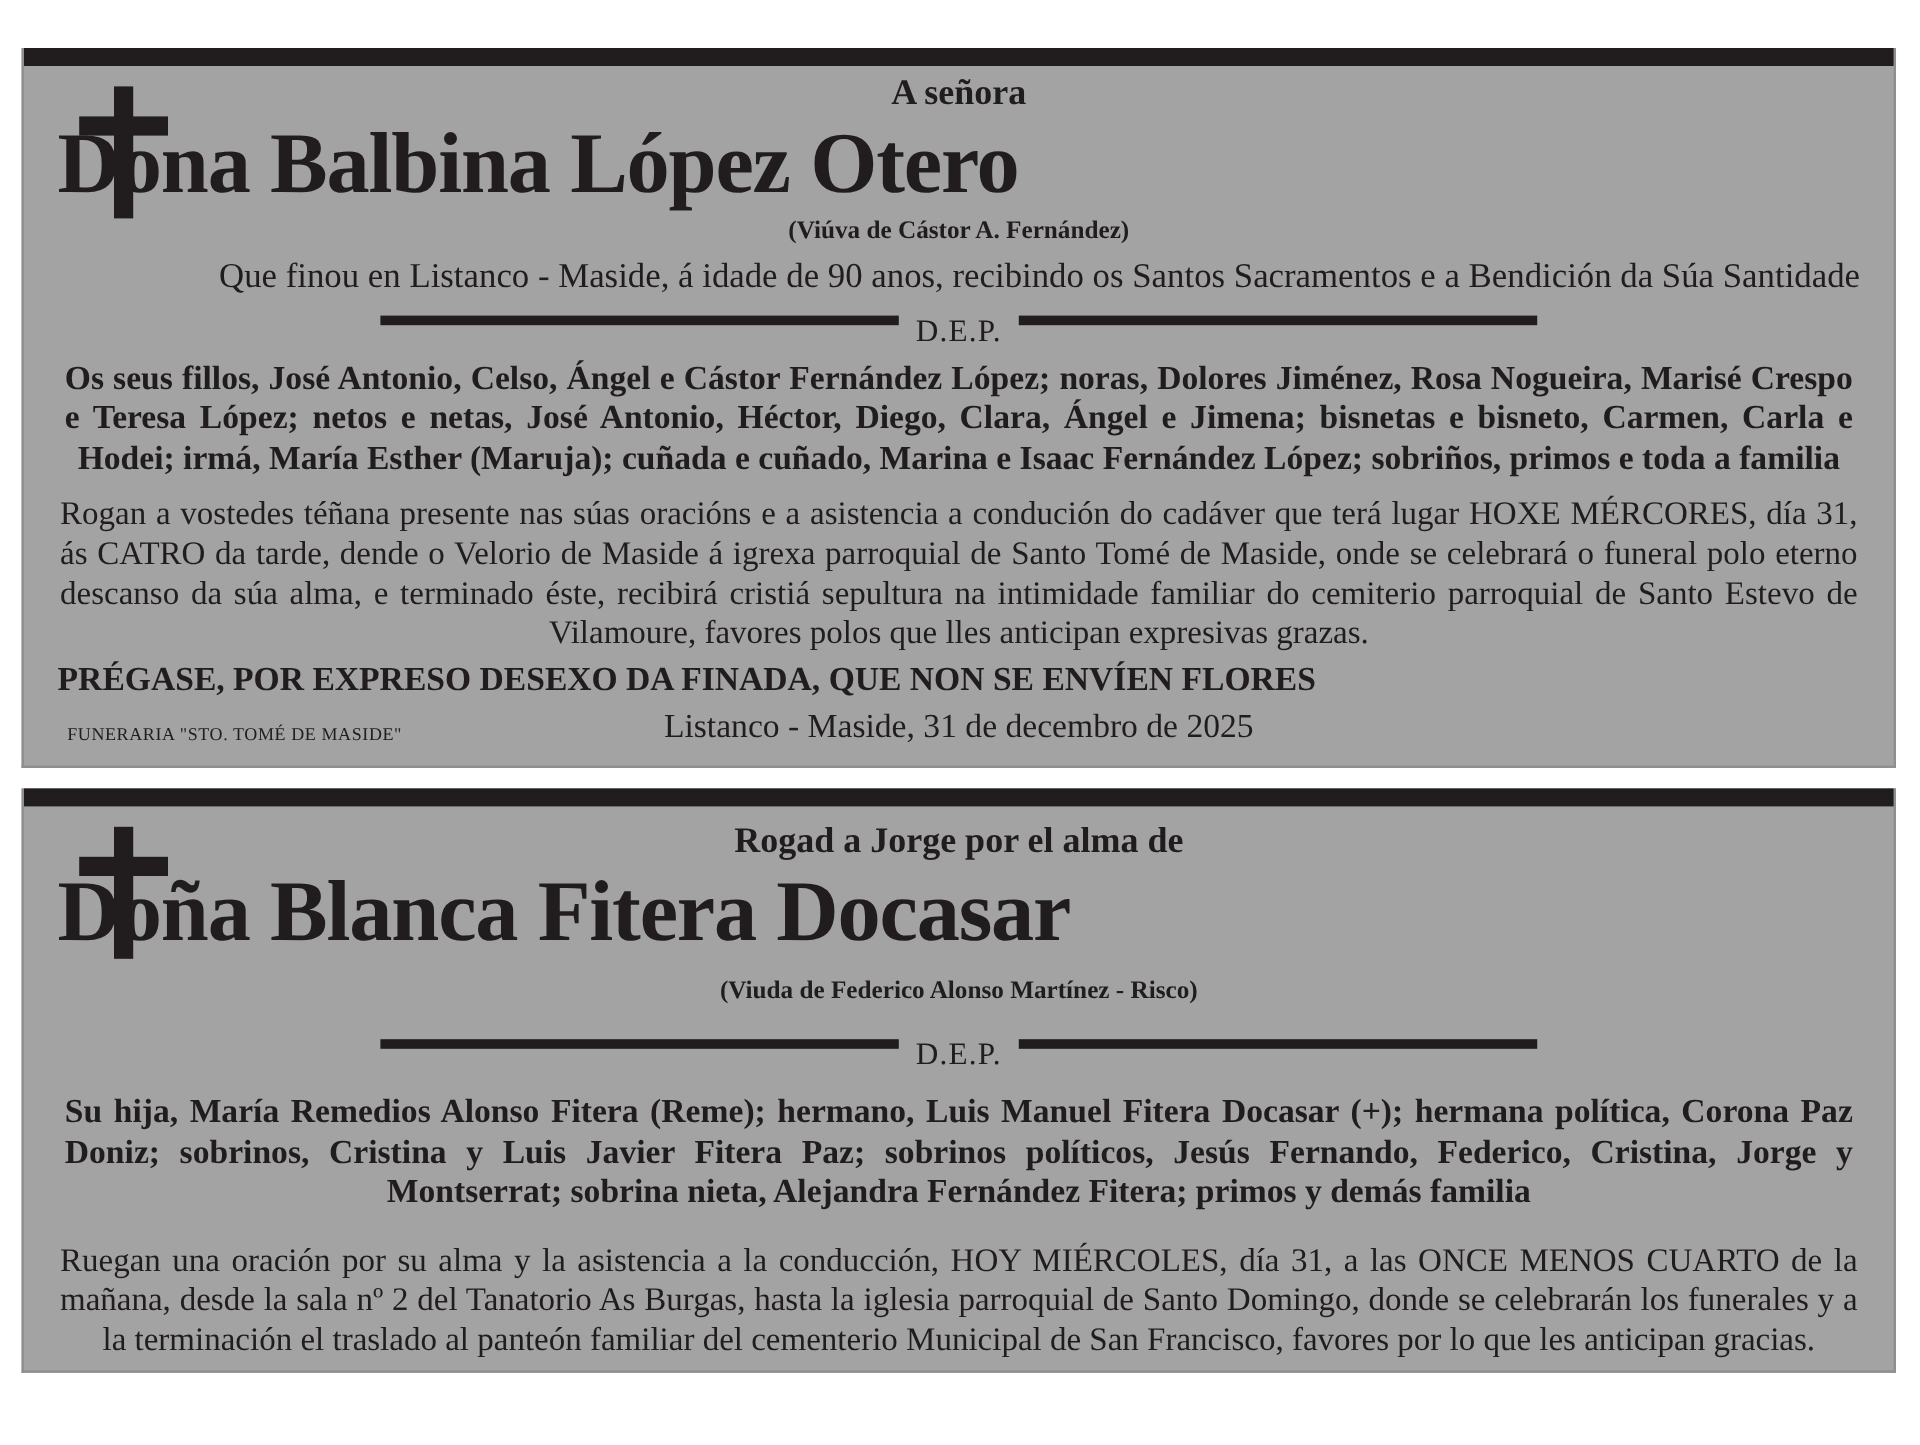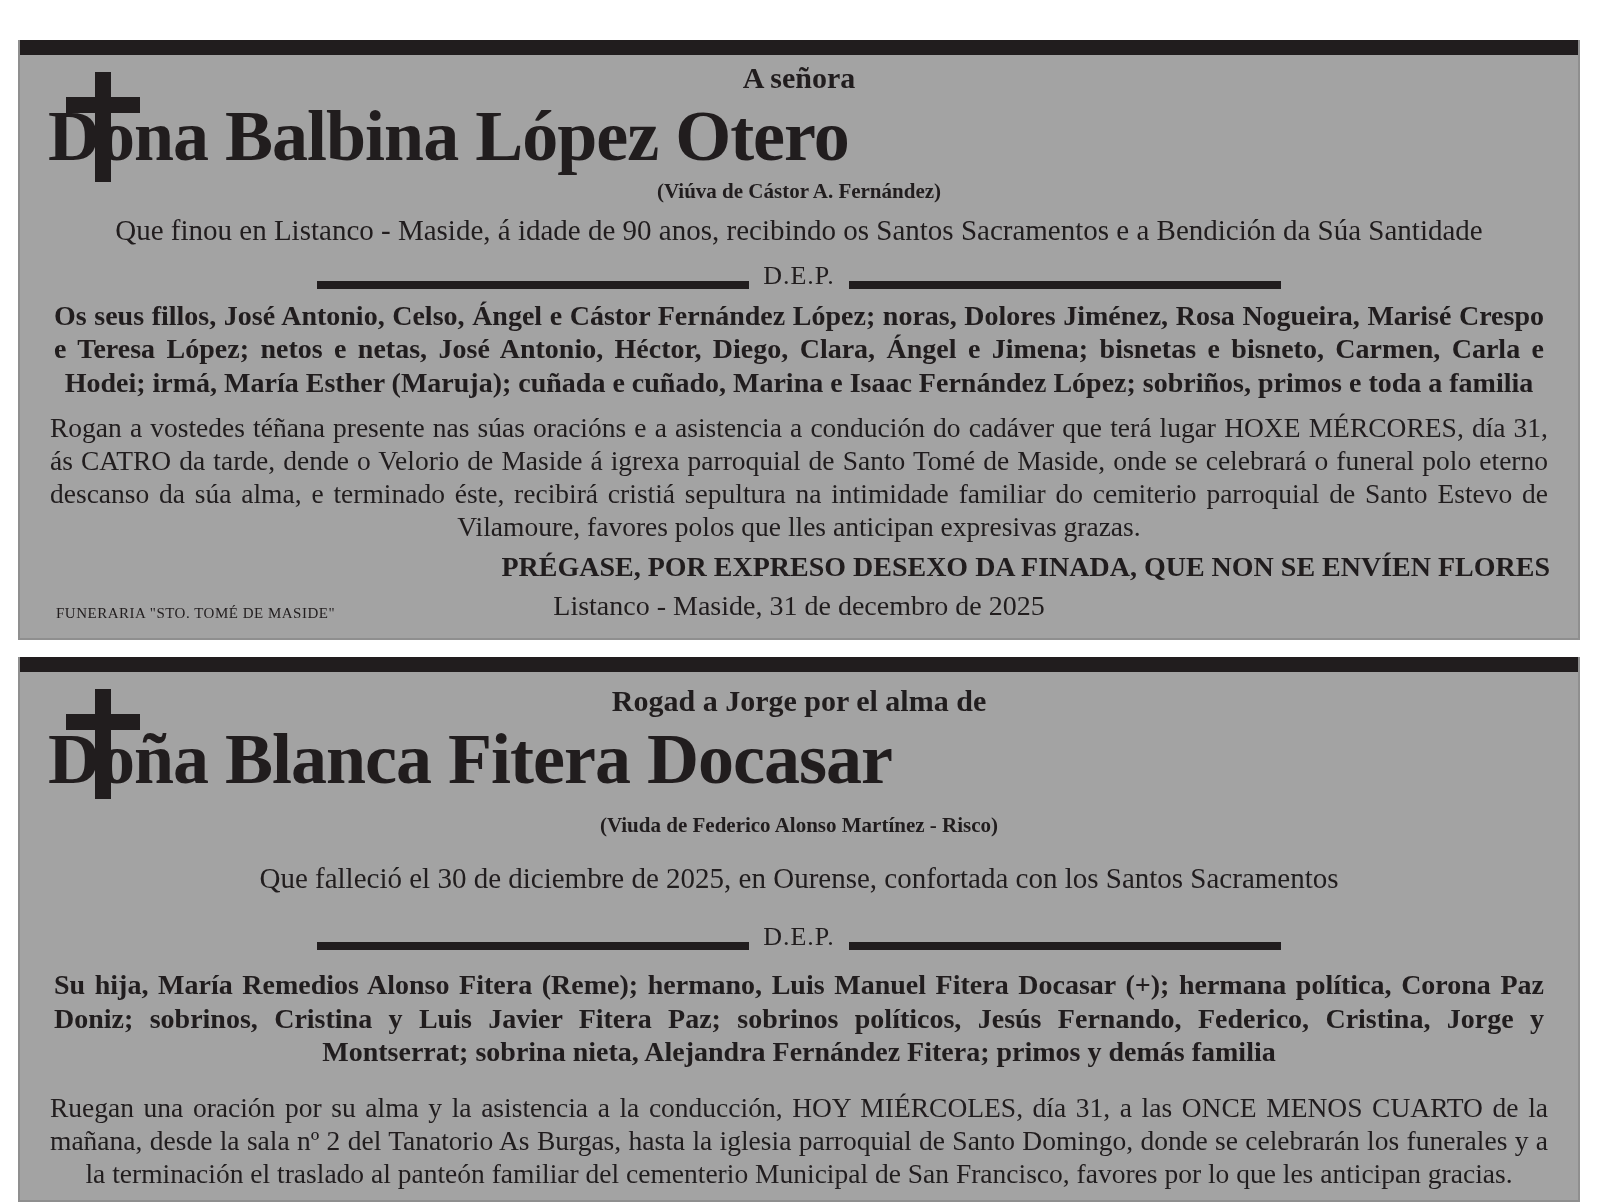--- a/index.html
+++ b/index.html
@@ -8,27 +8,27 @@
   .notice{position:relative;border:2px solid #8f8f8f;border-top:none;background:#a3a3a3;box-sizing:border-box;}
   .notice + .notice{margin-top:17px;}
   .topbar{height:15px;background:#211d1e;width:100%;}
   .cross{position:absolute;left:46px;top:32px;width:74px;height:110px;}
   .cross::before{content:"";position:absolute;left:29px;top:0;width:16px;height:110px;background:#211d1e;}
   .cross::after{content:"";position:absolute;left:0;top:25px;width:74px;height:16px;background:#211d1e;}
   .content{padding:6px 28px 10px 28px;}
   .pre-title{text-align:center;font-weight:bold;font-size:30px;line-height:1.15;}
   .name{margin:2px 0 0 0;text-align:left;font-weight:bold;font-size:72px;line-height:1.08;letter-spacing:-1px;}
   .relation{text-align:center;font-weight:bold;font-size:21px;line-height:1.2;margin-top:4px;}
-  .death-line{text-align:center;font-size:29px;line-height:1.25;margin-top:8px;}
-  .dep-row{display:flex;align-items:flex-end;justify-content:center;gap:14px;margin:14px 0 10px 0;}
+  .death-line{text-align:right;font-size:29px;line-height:1.25;margin-top:8px;}
+  .dep-row{display:flex;align-items:flex-start;justify-content:center;gap:14px;margin:14px 0 10px 0;}
   .dep-line{display:inline-block;width:432px;height:8px;background:#211d1e;}
   .dep-text{font-size:26px;letter-spacing:1px;line-height:1;}
   .family{margin:10px 6px 0 6px;font-weight:bold;font-size:28px;line-height:1.2;text-align:justify;text-align-last:center;}
   .details{margin:12px 2px 0 2px;font-size:27.5px;line-height:1.2;text-align:justify;text-align-last:center;}
-  .no-flowers{margin-top:6px;text-align:right;font-weight:bold;font-size:28px;line-height:1.25;}
+  .no-flowers{margin-top:6px;text-align:left;font-weight:bold;font-size:28px;line-height:1.25;}
   .bottom-row{position:relative;margin-top:4px;min-height:40px;}
   .place-date{text-align:center;font-weight:normal;font-size:28px;line-height:1.3;}
   .funeraria{position:absolute;left:8px;bottom:6px;font-size:15px;letter-spacing:0.5px;color:#211d1e;}
   .notice-2 .pre-title{margin-top:6px;}
   .notice-2 .relation{margin-top:14px;}
   .notice-2 .death-line{margin-top:22px;}
   .notice-2 .dep-row{margin:28px 0 18px 0;}
   .notice-2 .details{margin-top:22px;}
 </style>
 </head>
@@ -59,21 +59,20 @@
     </div>
   </section>
 
   <section class="notice notice-2">
     <div class="topbar"></div>
     <div class="cross"></div>
     <div class="content">
       <div class="pre-title">Rogad a Jorge por el alma de</div>
       <h1 class="name">Doña Blanca Fitera Docasar</h1>
       <div class="relation">(Viuda de Federico Alonso Martínez - Risco)</div>
-      <div class="death-line">Que falleció el 30 de diciembre de 2025, en Ourense, confortada con los Santos Sacramentos</div>
       <div class="dep-row">
         <span class="dep-line"></span>
         <span class="dep-text">D.E.P.</span>
         <span class="dep-line"></span>
       </div>
       <p class="family">Su hija, María Remedios Alonso Fitera (Reme); hermano, Luis Manuel Fitera Docasar (+); hermana política, Corona Paz Doniz; sobrinos, Cristina y Luis Javier Fitera Paz; sobrinos políticos, Jesús Fernando, Federico, Cristina, Jorge y Montserrat; sobrina nieta, Alejandra Fernández Fitera; primos y demás familia</p>
       <p class="details">Ruegan una oración por su alma y la asistencia a la conducción, HOY MIÉRCOLES, día 31, a las ONCE MENOS CUARTO de la mañana, desde la sala nº 2 del Tanatorio As Burgas, hasta la iglesia parroquial de Santo Domingo, donde se celebrarán los funerales y a la terminación el traslado al panteón familiar del cementerio Municipal de San Francisco, favores por lo que les anticipan gracias.</p>
 
     </div>
   </section>

